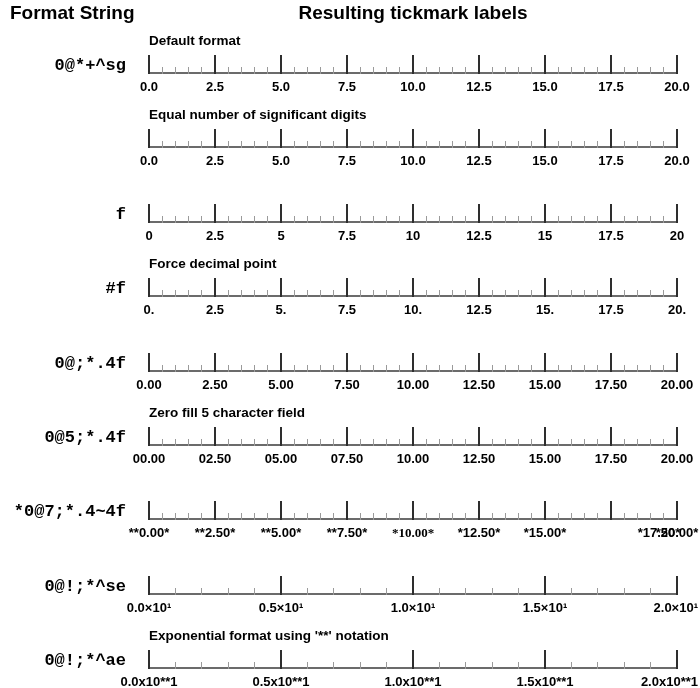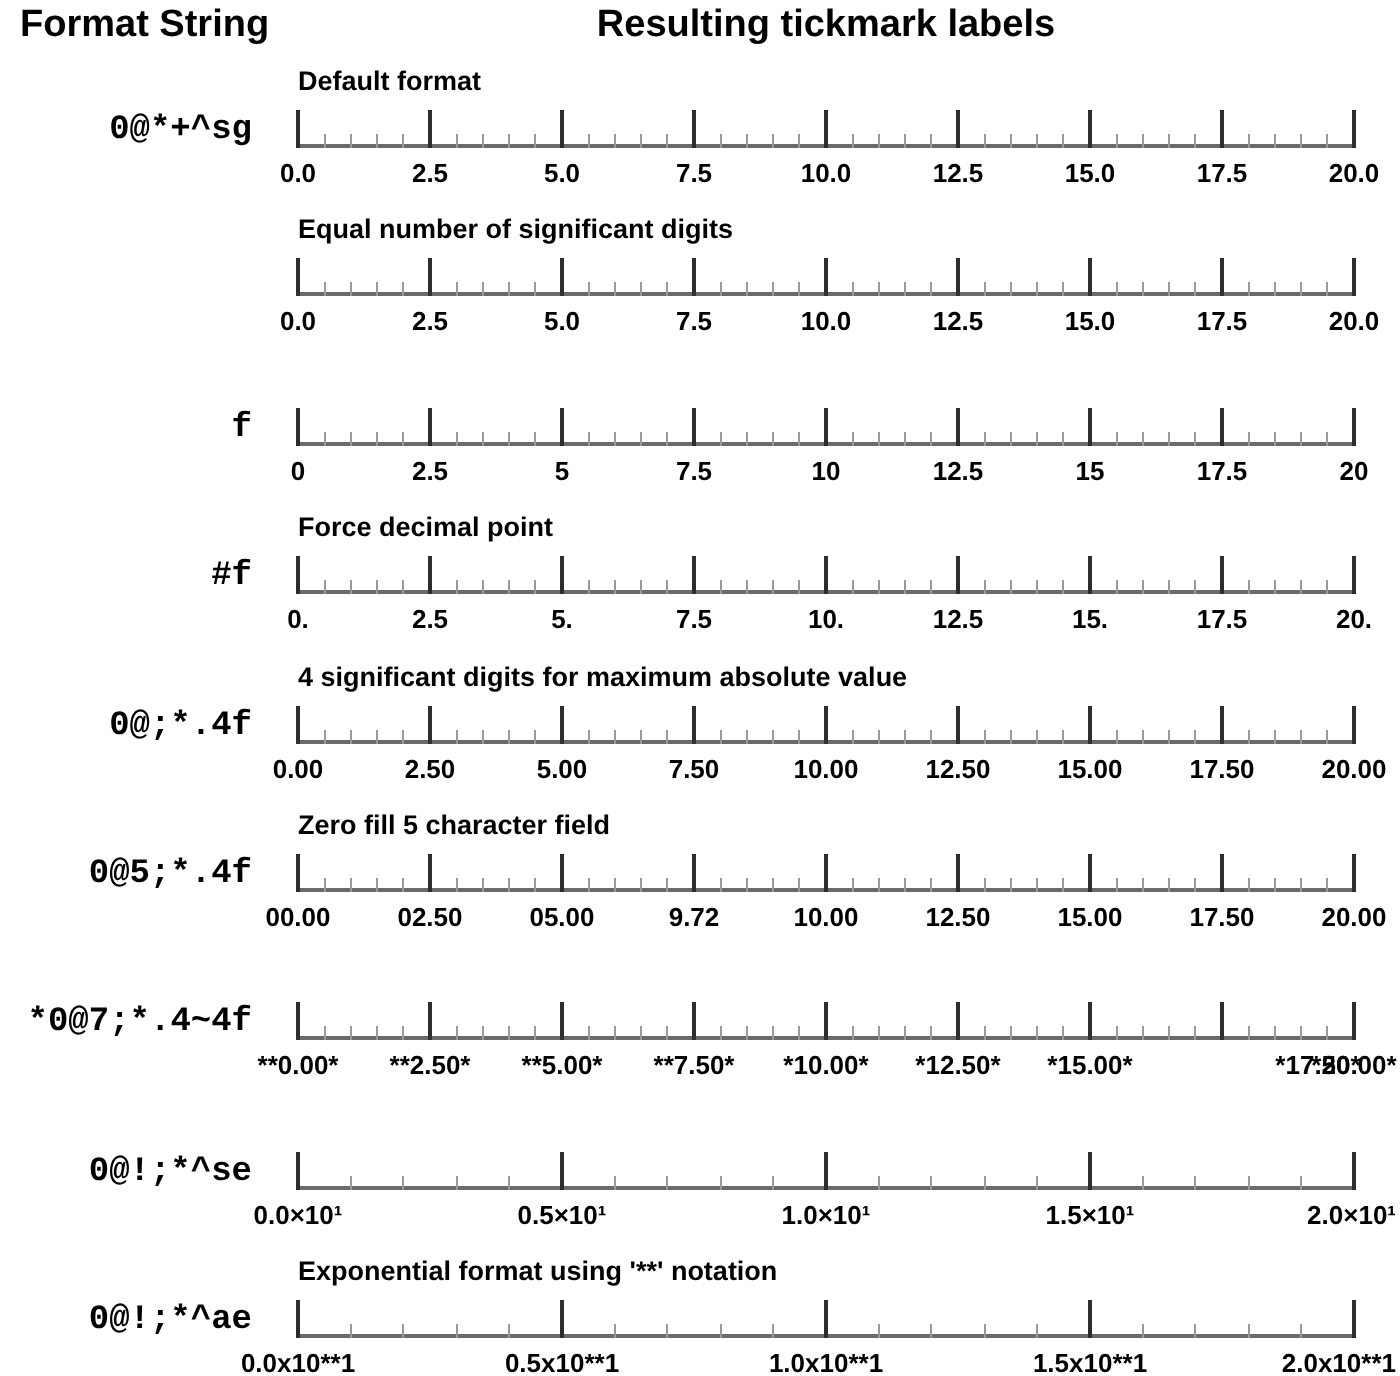--- a/index.html
+++ b/index.html
@@ -278,21 +278,20 @@
           <div class="label" style="left: 198px;">7.5</div>
           <div class="label" style="left: 264px;">10.</div>
           <div class="label" style="left: 330px;">12.5</div>
           <div class="label" style="left: 396px;">15.</div>
           <div class="label" style="left: 462px;">17.5</div>
           <div class="label" style="left: 528px;">20.</div>
         </div>
       </div>
       <div class="row" style="top: 297.6px;">
         <div class="fmt">0@;*.4f</div>
-        <div class="desc">4 significant digits for maximum absolute value</div>
         <div class="axis">
           <div class="base"></div>
           <div class="tick major" style="left: 0px;"></div>
           <div class="tick minor" style="left: 13.2px;"></div>
           <div class="tick minor" style="left: 26.4px;"></div>
           <div class="tick minor" style="left: 39.6px;"></div>
           <div class="tick minor" style="left: 52.8px;"></div>
           <div class="tick major" style="left: 66px;"></div>
           <div class="tick minor" style="left: 79.2px;"></div>
           <div class="tick minor" style="left: 92.4px;"></div>
@@ -386,21 +385,21 @@
           <div class="tick minor" style="left: 475.2px;"></div>
           <div class="tick minor" style="left: 488.4px;"></div>
           <div class="tick minor" style="left: 501.6px;"></div>
           <div class="tick minor" style="left: 514.8px;"></div>
           <div class="tick major" style="left: 528px;"></div>
         </div>
         <div class="labels">
           <div class="label" style="left: 0px;">00.00</div>
           <div class="label" style="left: 66px;">02.50</div>
           <div class="label" style="left: 132px;">05.00</div>
-          <div class="label" style="left: 198px;">9.72</div>
+          <div class="label" style="left: 198px;">07.50</div>
           <div class="label" style="left: 264px;">10.00</div>
           <div class="label" style="left: 330px;">12.50</div>
           <div class="label" style="left: 396px;">15.00</div>
           <div class="label" style="left: 462px;">17.50</div>
           <div class="label" style="left: 528px;">20.00</div>
         </div>
       </div>
       <div class="row" style="top: 446.4px;">
         <div class="fmt">*0@7;*.4~4f</div>
         <div class="axis">
@@ -445,21 +444,21 @@
           <div class="tick minor" style="left: 488.4px;"></div>
           <div class="tick minor" style="left: 501.6px;"></div>
           <div class="tick minor" style="left: 514.8px;"></div>
           <div class="tick major" style="left: 528px;"></div>
         </div>
         <div class="labels">
           <div class="label" style="left: 0px;">**0.00*</div>
           <div class="label" style="left: 66px;">**2.50*</div>
           <div class="label" style="left: 132px;">**5.00*</div>
           <div class="label" style="left: 198px;">**7.50*</div>
-          <div class="label" style="left: 264px;">*10.00*</div>
+          <div class="label" style="left: 264px; font-family: Liberation Serif, serif;">*10.00*</div>
           <div class="label" style="left: 330px;">*12.50*</div>
           <div class="label" style="left: 396px;">*15.00*</div>
           <div class="label" style="left: 462px; margin-left: 48px;">*17.50*</div>
           <div class="label" style="left: 528px;">*20.00*</div>
         </div>
       </div>
       <div class="row" style="top: 520.8px;">
         <div class="fmt">0@!;*^se</div>
         <div class="axis">
           <div class="base"></div>

